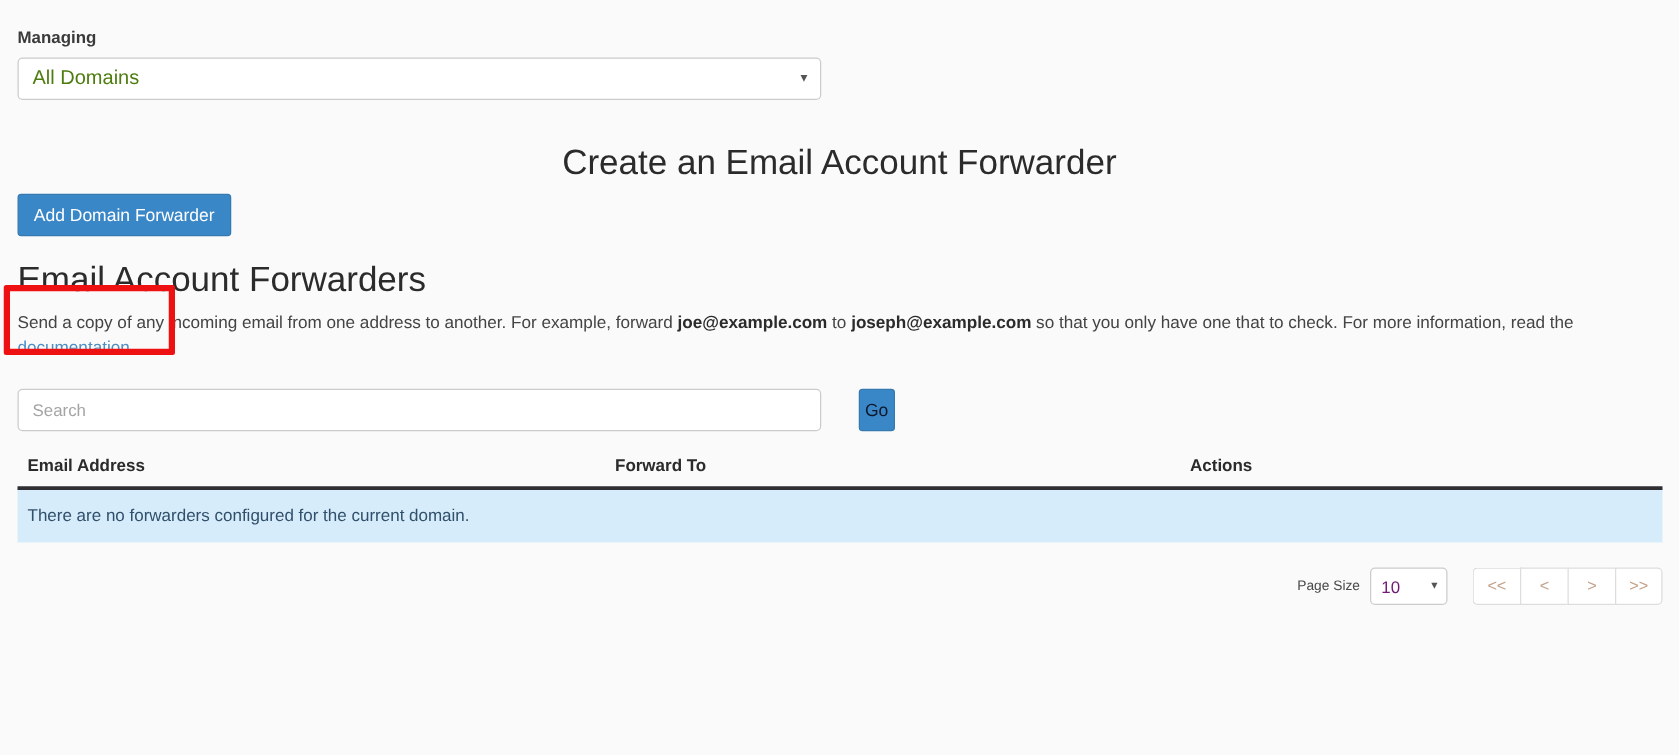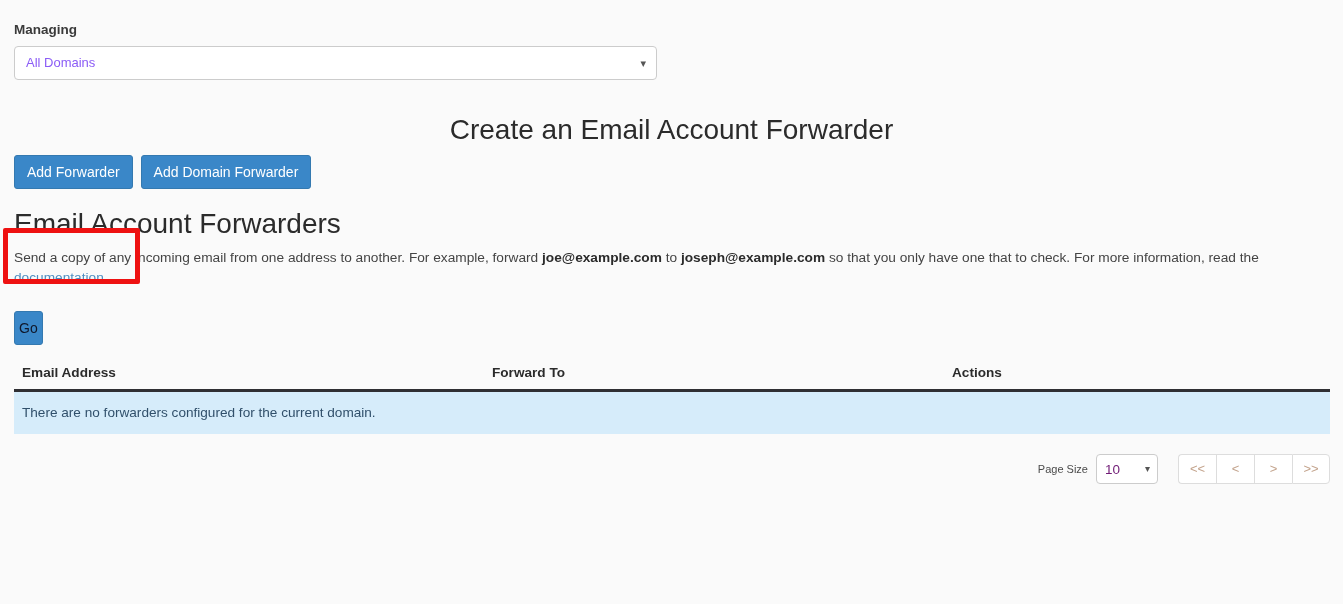--- a/index.html
+++ b/index.html
@@ -52,22 +52,22 @@
     margin-top: 7px;
   }
   select.form-select {
     -webkit-appearance: none;
     -moz-appearance: none;
     appearance: none;
     width: 100%;
     height: 34px;
     padding: 5px 28px 5px 11px;
     font-family: "Liberation Sans", sans-serif;
-    font-size: 13px;
-    color: #8b5cf6;
+    font-size: 16px;
+    color: #4d7c0f;
     background: #ffffff;
     border: 1px solid #cccccc;
     border-radius: 4px;
     line-height: 22px;
   }
   .select-caret {
     position: absolute;
     right: 11px;
     top: 50%;
     transform: translateY(-50%);
@@ -267,31 +267,31 @@
       <select class="form-select">
         <option>All Domains</option>
       </select>
       <span class="select-caret">▾</span>
     </div>
   </div>
 
   <h2 class="section-heading" id="create-heading">Create an Email Account Forwarder</h2>
 
   <div class="btn-row">
-    <button class="btn">Add Forwarder</button>
     <button class="btn">Add Domain Forwarder</button>
   </div>
 
   <div class="highlight-box"></div>
 
   <h2 class="section-heading" id="list-heading">Email Account Forwarders</h2>
 
   <p class="desc"><span>Send a copy of any incoming email from one address to another. For example, forward </span><b>joe@example.com</b><span> to </span><b>joseph@example.com</b><span> so that you only have one that to check. For more information, read the </span><a href="#">documentation</a><span>.</span></p>
 
   <div class="search-row">
+    <input class="search-input" type="text" placeholder="Search" style="">
     <button class="go-btn">Go</button>
   </div>
 
   <table class="fwd-table">
     <thead>
       <tr>
         <th class="col-email">Email Address</th>
         <th class="col-forward">Forward To</th>
         <th class="col-actions">Actions</th>
       </tr>

